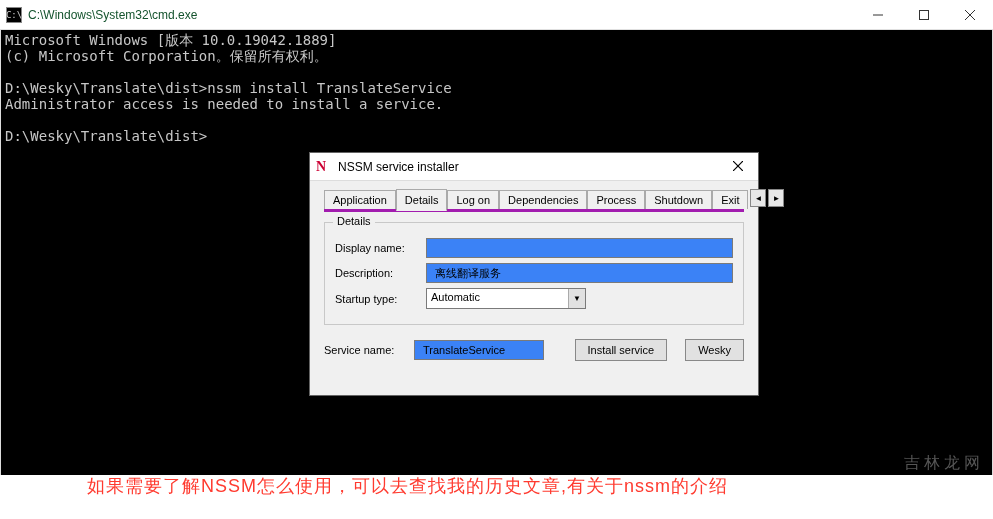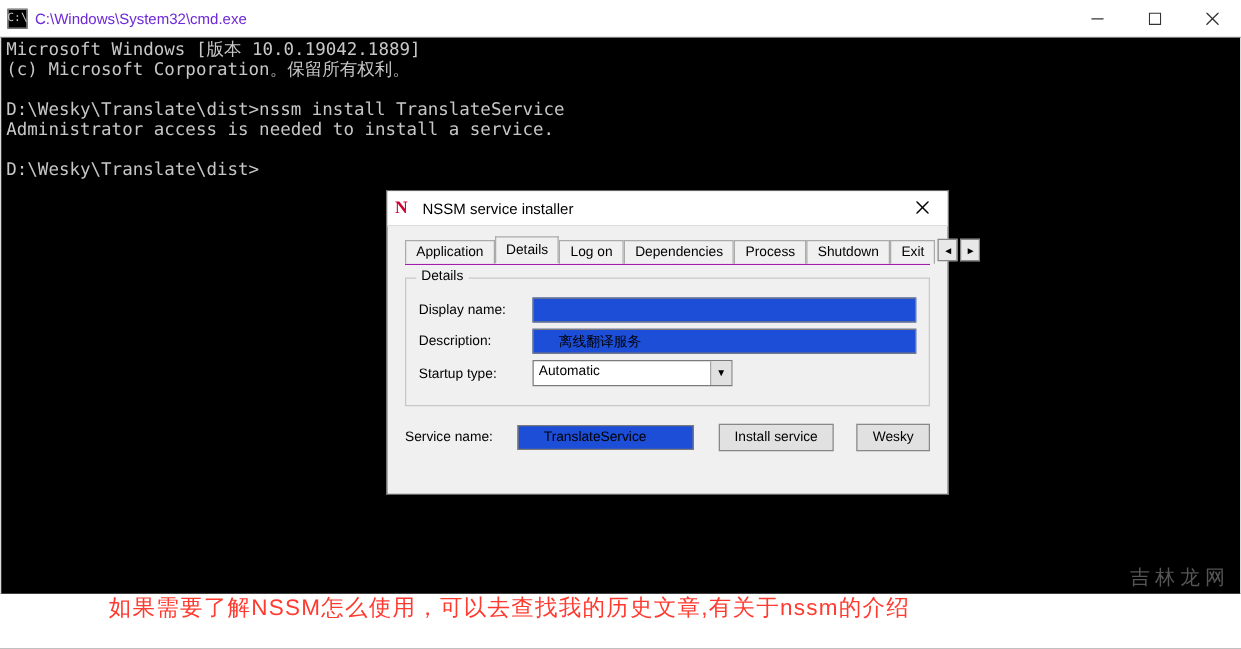--- a/index.html
+++ b/index.html
@@ -14,21 +14,21 @@
       display: flex; align-items: center;
       height: 30px; background: #fff;
       border-bottom: 1px solid #e0e0e0;
     }
     .titlebar-icon {
       width: 16px; height: 16px; margin: 0 6px;
       background: #000; display: flex; align-items: center; justify-content: center;
       border: 1px solid #888;
     }
     .titlebar-icon-inner { color: #ccc; font-size: 9px; font-family: monospace; }
-    .titlebar-title { font-size: 12px; color: #6d28d9; flex: 1; }
+    .titlebar-title { font-size: 12px; color: #14532d; flex: 1; }
     .winbtns { display: flex; }
     .winbtn {
       width: 46px; height: 30px; display: flex;
       align-items: center; justify-content: center;
       color: #555; font-size: 10px;
     }
     .winbtn svg { width: 10px; height: 10px; }
     .console {
       background: #000; color: #c7c7c7;
       font-family: "NSimSun", "SimSun", "Consolas", monospace;
@@ -63,22 +63,22 @@
       display: flex; align-items: center;
       height: 28px; background: #fff;
       border-bottom: 1px solid #ddd;
       padding: 0 6px;
     }
     .dlg-icon { width: 16px; height: 16px; margin-right: 6px; color:#c03; font-weight:bold; font-family: "Times New Roman", serif; font-size: 14px; }
     .dlg-title-text { font-size: 12px; flex: 1; }
     .dlg-close { width: 28px; text-align: center; font-size: 13px; color:#333; }
     .dlg-body { padding: 8px 14px 10px 14px; }
     .tabstrip {
-      display: flex; align-items: center;
-      border-bottom: 1px solid #a21caf;
+      display: flex; align-items: flex-start;
+      border-bottom: 5px solid #a21caf;
       height: 23px;
       position: relative;
     }
     .tab {
       font-size: 11px; padding: 3px 8px 3px 8px;
       border: 1px solid #aaa; border-bottom: none;
       background: #f0f0f0; margin-right: 0px;
       position: relative; top: 1px;
       white-space: nowrap;
     }
@@ -91,21 +91,21 @@
       position: relative;
     }
     .groupbox-title {
       position: absolute; top: -8px; left: 8px;
       background: #f0f0f0; padding: 0 4px; font-size: 11px;
     }
     .formrow { display: flex; align-items: center; margin: 5px 0; }
     .formlabel { width: 91px; font-size: 11px; }
     .textinput {
       flex: 1; height: 20px; border: 1px solid #7a7a7a;
-      background: #1d4ed8; font-size: 11px; padding: 1px 20px;
+      background: #3b82f6; font-size: 11px; padding: 1px 8px;
       font-family: Tahoma, sans-serif;
     }
     .selectwrap { position: relative; width: 160px; }
     .selectbox {
       width: 100%; height: 21px; border: 1px solid #7a7a7a;
       background: #fff; font-size: 11px; padding: 2px 18px 2px 4px;
       appearance: none;
     }
     .selectarrow {
       position: absolute; right: 1px; top: 1px;
@@ -114,21 +114,21 @@
       display: flex; align-items: center; justify-content: center;
       font-size: 8px; pointer-events: none;
     }
     .bottomrow { display: flex; align-items: center; margin-top: 14px; }
     .btn {
       height: 22px; padding: 0 12px; font-size: 11px;
       border: 1px solid #888; background: #e1e1e1;
       margin-left: 18px;
     }
     .spacer { flex: 1; }
-    .service-name-input { width: 141px; margin-left: 0; }
+    .service-name-input { width: 130px; margin-left: 0; }
   </style>
 </head>
 <body>
 
 <div class="titlebar">
   <div class="titlebar-icon">
     <span class="titlebar-icon-inner">C:\</span>
   </div>
   <div class="titlebar-title">C:\Windows\System32\cmd.exe</div>
   <div class="winbtns">

